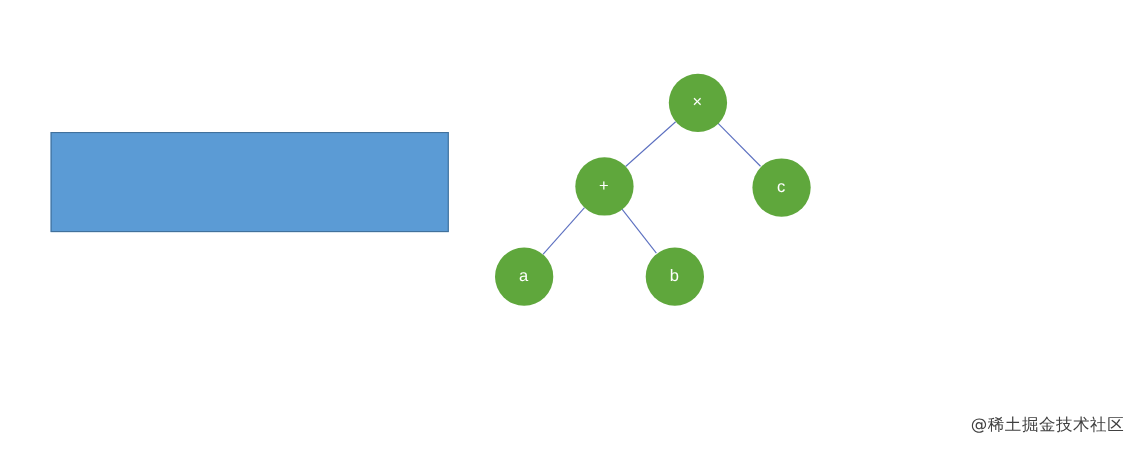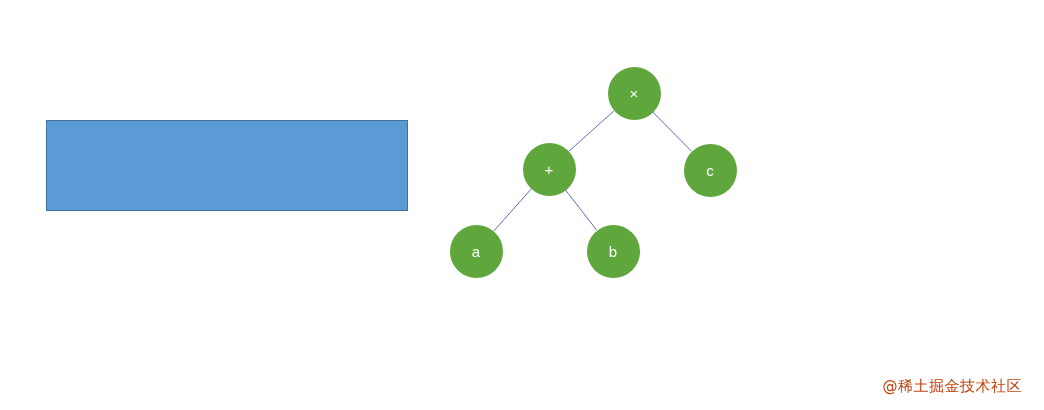--- a/index.html
+++ b/index.html
@@ -118,15 +118,15 @@
     <div class="tree-node" id="node-a" style="left: 449.5px; top: 224.5px; width: 53px; height: 53px; background: rgb(95, 167, 60); color: rgb(255, 255, 255);">
       <span class="node-label">a</span>
     </div>
 
     <div class="tree-node" id="node-b" style="left: 586.5px; top: 224.5px; width: 53px; height: 53px; background: rgb(95, 167, 60); color: rgb(255, 255, 255);">
       <span class="node-label">b</span>
     </div>
 
   </div>
 
-  <div id="watermark" style="color: #c2410c;">@稀土掘金技术社区</div>
+  <div id="watermark" style="color: #404040;">@稀土掘金技术社区</div>
 
 </div>
 
 </body></html>

